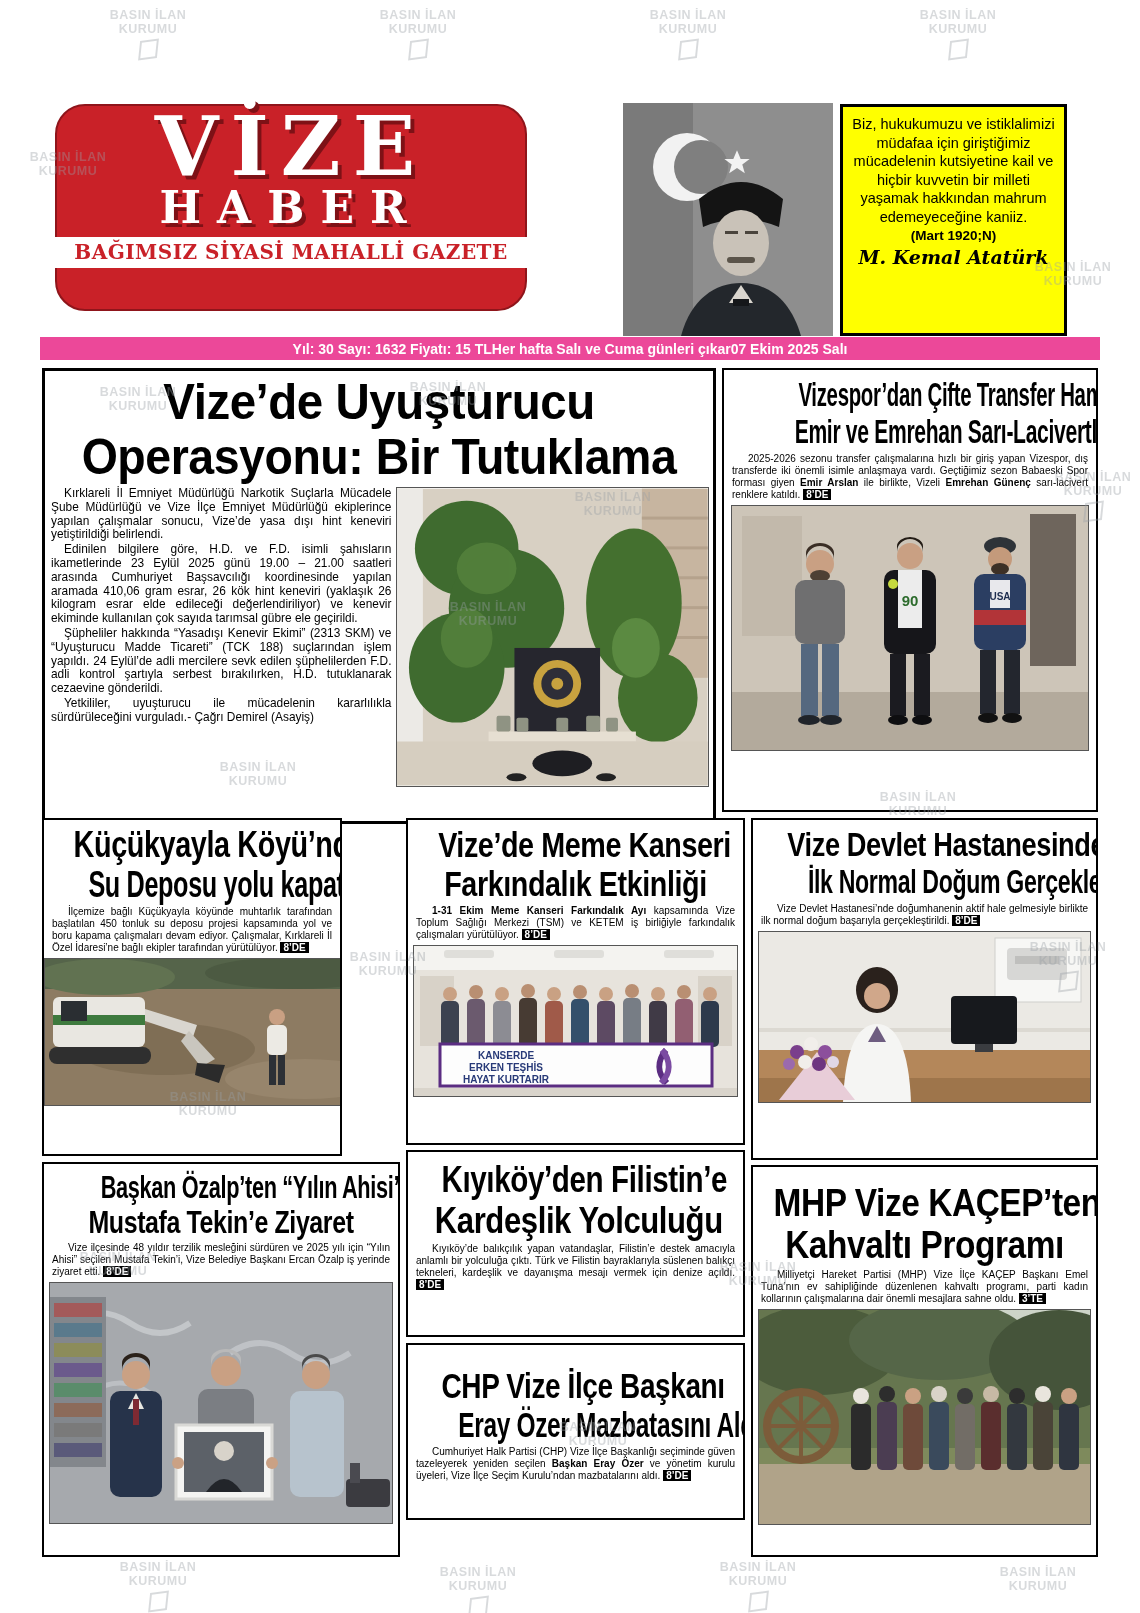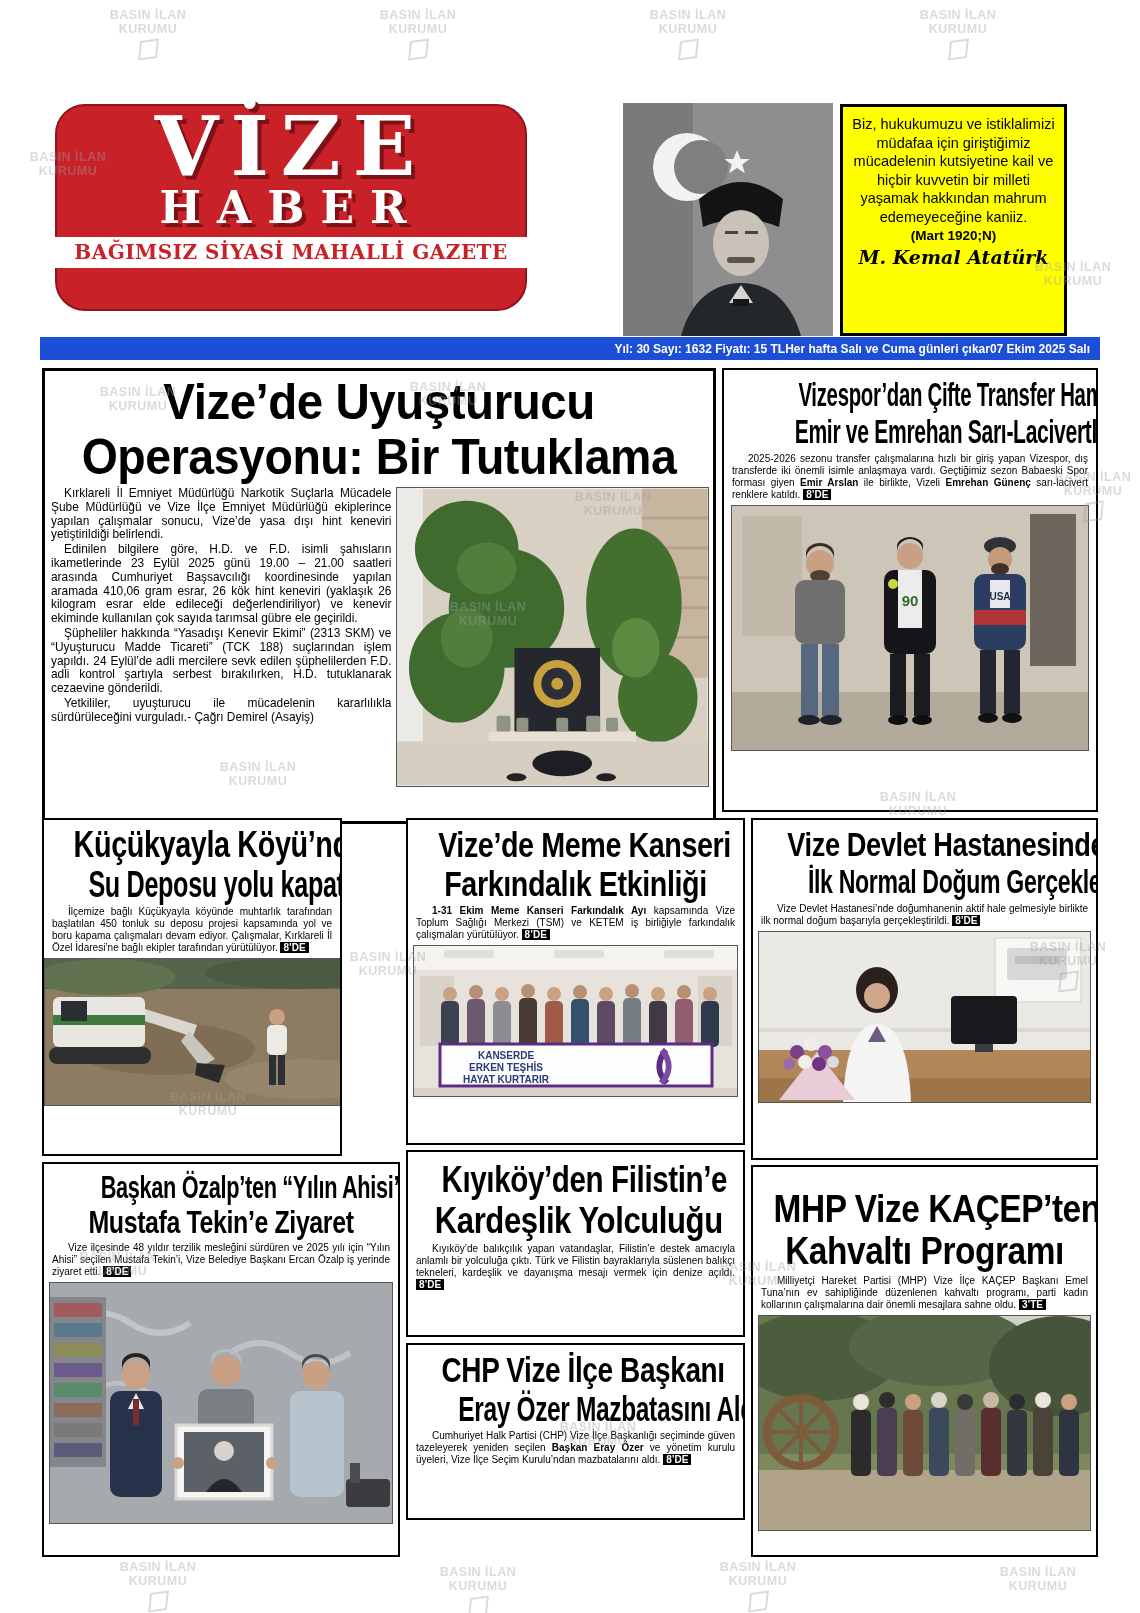--- a/index.html
+++ b/index.html
@@ -22,22 +22,22 @@
   .logo-sub{background:#fff;border-radius:14px;margin-top:7px;width:505px;text-align:center;
             padding:3px 0 4px;color:#c92128;font-weight:bold;font-size:20px;
             font-family:"DejaVu Serif",serif;letter-spacing:.5px;}
   .ataturk{position:absolute;left:623px;top:103px;width:210px;height:233px;}
   .quote{position:absolute;left:840px;top:104px;width:227px;height:232px;background:#ffff00;
          border:3px solid #000;box-sizing:border-box;text-align:center;padding:8px 6px 0;
          font-size:14.5px;line-height:1.28;}
   .quote-date{font-weight:bold;font-size:13.5px;margin-top:1px;}
   .quote-sig{font-family:"DejaVu Serif",serif;font-style:italic;font-weight:bold;font-size:19px;}
   
-  .infobar{position:absolute;left:40px;top:337px;width:1060px;height:23px;background:#1d4ed8;color:#fff;
-           display:flex;align-items:center;justify-content:flex-end;font-size:12px;font-weight:bold;
+  .infobar{position:absolute;left:40px;top:337px;width:1060px;height:23px;background:#ec4899;color:#fff;
+           display:flex;align-items:center;justify-content:center;font-size:14px;font-weight:bold;
            padding:0 10px;box-sizing:border-box;}
   
   .box{position:absolute;background:#fff;border:2px solid #000;box-sizing:border-box;overflow:hidden;}
   .hl-line{font-weight:bold;text-align:center;letter-spacing:-0.5px;line-height:1.1;color:#000;
            white-space:nowrap;transform:scaleX(var(--sx,1));transform-origin:50% 50%;}
   .bodytext{font-size:10px;line-height:1.2;text-align:justify;color:#000;padding:2px 8px 0;}
   .bodytext p{margin:0;text-indent:16px;}
   .tag{background:#000;color:#fff;font-weight:bold;padding:0 3px;white-space:nowrap;}
   .photo{display:block;border:1px solid #555;margin:4px auto 0;}
   .b1-row{display:flex;gap:5px;padding:2px 4px 0 6px;}
@@ -456,31 +456,31 @@
     <div style="padding-top:8px">
       <div class="hl-line" style="font-size:37px;--sx:0.80">Kıyıköy’den Filistin’e</div>
       <div class="hl-line" style="font-size:37px;--sx:0.84">Kardeşlik Yolculuğu</div>
     </div>
     <div class="bodytext">
       <p><span>Kıyıköy’de balıkçılık yapan vatandaşlar, Filistin’e destek amacıyla anlamlı bir yolculuğa çıktı. Türk ve Filistin bayraklarıyla süslenen balıkçı tekneleri, kardeşlik ve dayanışma mesajı vermek için denize açıldı. </span><span class="tag">8’DE</span></p>
     </div>
   </div>
 
   <div class="box" style="left:406px;top:1343px;width:339px;height:177px">
-    <div style="padding-top:6px">
+    <div style="padding-top:22px">
       <div class="hl-line" style="font-size:35px;--sx:0.80">CHP Vize İlçe Başkanı</div>
       <div class="hl-line" style="font-size:35px;--sx:0.70">Eray Özer Mazbatasını Aldı</div>
     </div>
     <div class="bodytext">
       <p><span>Cumhuriyet Halk Partisi (CHP) Vize İlçe Başkanlığı seçiminde güven tazeleyerek yeniden seçilen </span><b>Başkan Eray Özer</b><span> ve yönetim kurulu üyeleri, Vize İlçe Seçim Kurulu’ndan mazbatalarını aldı. </span><span class="tag">8’DE</span></p>
     </div>
   </div>
 
   <div class="box" style="left:751px;top:1165px;width:347px;height:392px">
-    <div style="padding-top:22px">
+    <div style="padding-top:16px">
       <div class="hl-line" style="font-size:38px;--sx:0.88">MHP Vize KAÇEP’ten</div>
       <div class="hl-line" style="font-size:38px;--sx:0.88">Kahvaltı Programı</div>
     </div>
     <div class="bodytext">
       <p><span>Milliyetçi Hareket Partisi (MHP) Vize İlçe KAÇEP Başkanı Emel Tuna’nın ev sahipliğinde düzenlenen kahvaltı programı, parti kadın kollarının çalışmalarına dair önemli mesajlara sahne oldu. </span><span class="tag">3’TE</span></p>
     </div>
     <svg class="photo" width="331" height="214" viewBox="0 0 331 214">
       <rect width="331" height="214" fill="#66764f"></rect>
       <rect x="220" width="111" height="60" fill="#cdd4c8"></rect>
       <ellipse cx="60" cy="40" rx="80" ry="45" fill="#4c5c3c"></ellipse>

